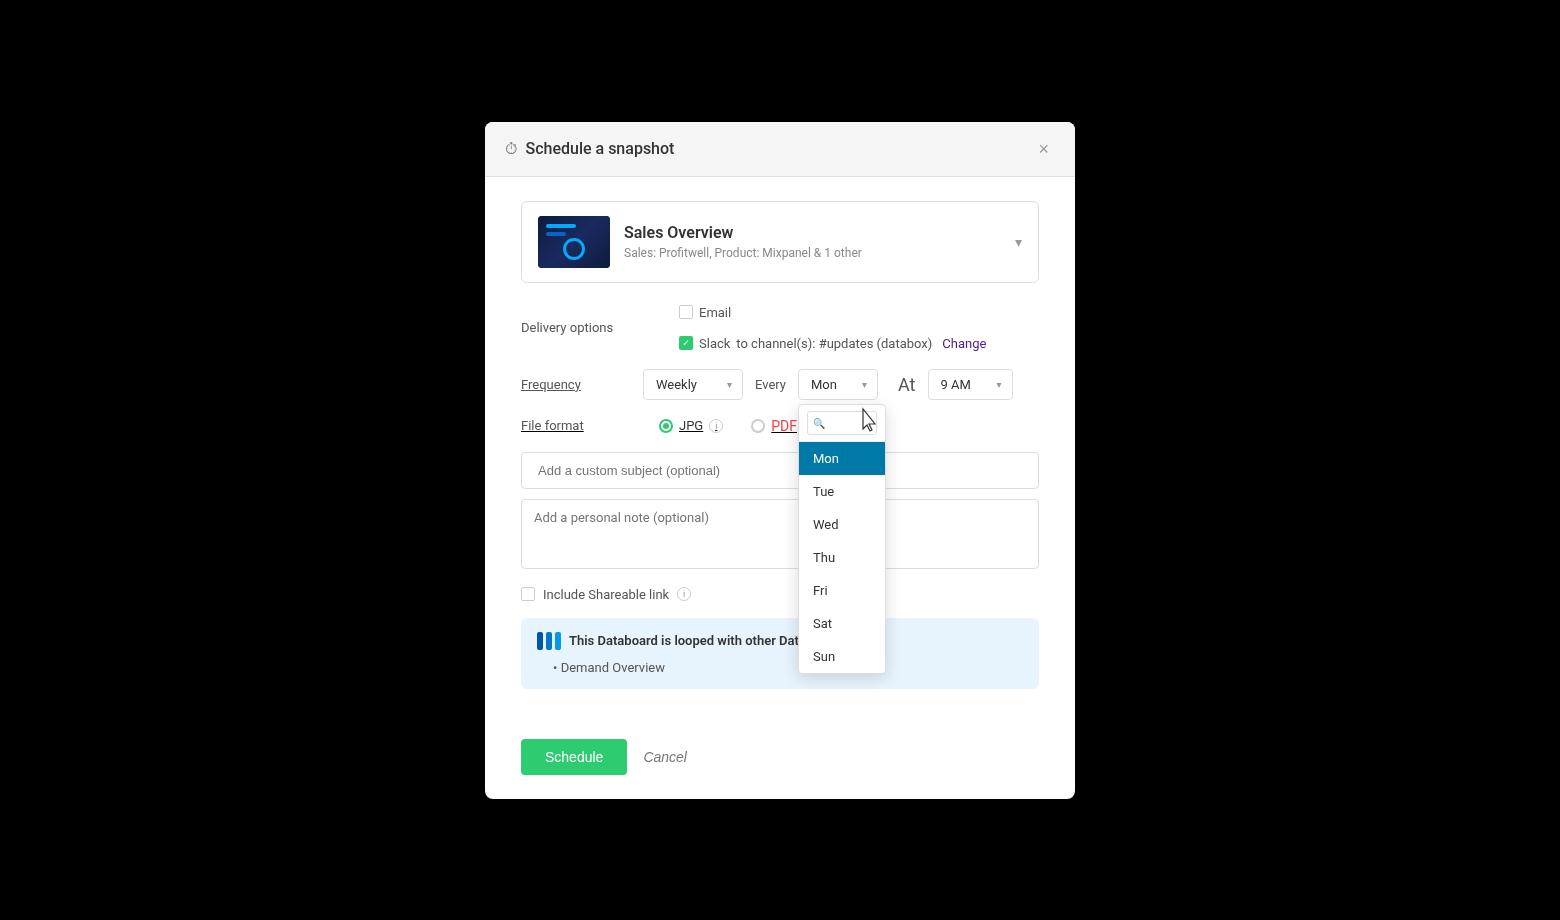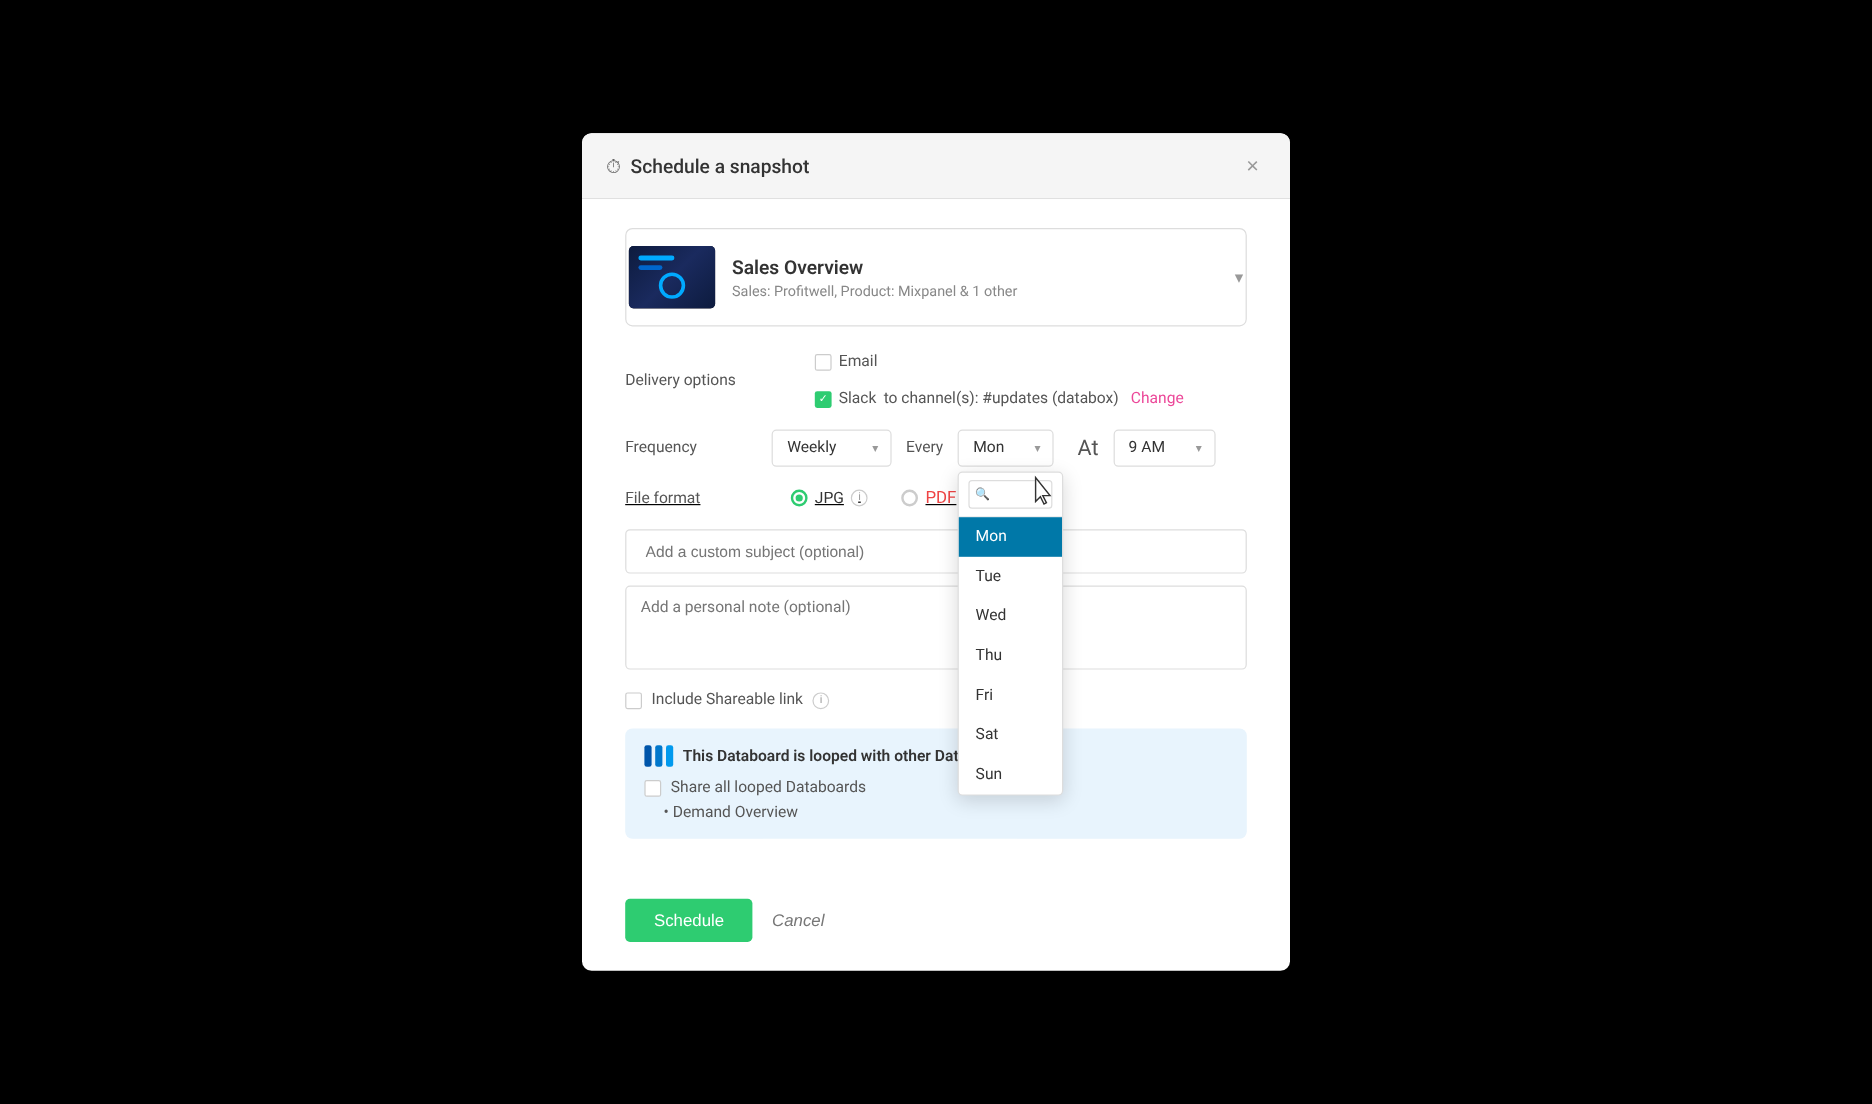--- a/index.html
+++ b/index.html
@@ -60,21 +60,21 @@
       padding: 2px 6px;
     }
     .modal-body {
       padding: 24px 36px 28px;
     }
 
     
     .dashboard-card {
       border: 1px solid #ddd;
       border-radius: 6px;
-      padding: 14px 2px;
+      padding: 14px 16px;
       display: flex;
       align-items: center;
       gap: 14px;
       margin-bottom: 22px;
       position: relative;
     }
     .dashboard-thumb {
       width: 72px;
       height: 52px;
       background: #1a1a2e;
@@ -182,37 +182,38 @@
     .cb-label {
       font-size: 13px;
       color: #555;
     }
     .slack-info {
       font-size: 13px;
       color: #555;
     }
     .change-link {
       font-size: 13px;
-      color: #ec4899;
+      color: #4c1d95;
       cursor: pointer;
       margin-left: 4px;
     }
 
     
     .freq-row {
       display: flex;
       align-items: center;
       gap: 12px;
       margin-bottom: 18px;
       position: relative;
     }
     .freq-label {
       font-size: 13px;
       color: #555;
       min-width: 110px;
+      text-decoration: underline;
     }
     .select-wrapper {
       position: relative;
       display: inline-flex;
       align-items: center;
     }
     .select-btn {
       border: 1px solid #ddd;
       border-radius: 4px;
       padding: 7px 30px 7px 12px;
@@ -603,24 +604,20 @@
       
       <div class="loop-box">
         <div class="loop-header">
           <div class="loop-icon">
             <div class="loop-bar" style="background:#0055aa;"></div>
             <div class="loop-bar" style="background:#0077cc;"></div>
             <div class="loop-bar" style="background:#0099ee;"></div>
           </div>
           <span class="loop-title">This Databoard is looped with other Databoards</span>
         </div>
-        <div class="loop-check-row">
-          <span class="cb-unchecked"></span>
-          <span class="loop-check-label">Share all looped Databoards</span>
-        </div>
         <div class="loop-item">Demand Overview</div>
       </div>
 
     </div>
 
     <div class="modal-footer">
       <button class="btn-schedule">Schedule</button>
       <button class="btn-cancel">Cancel</button>
     </div>
 

